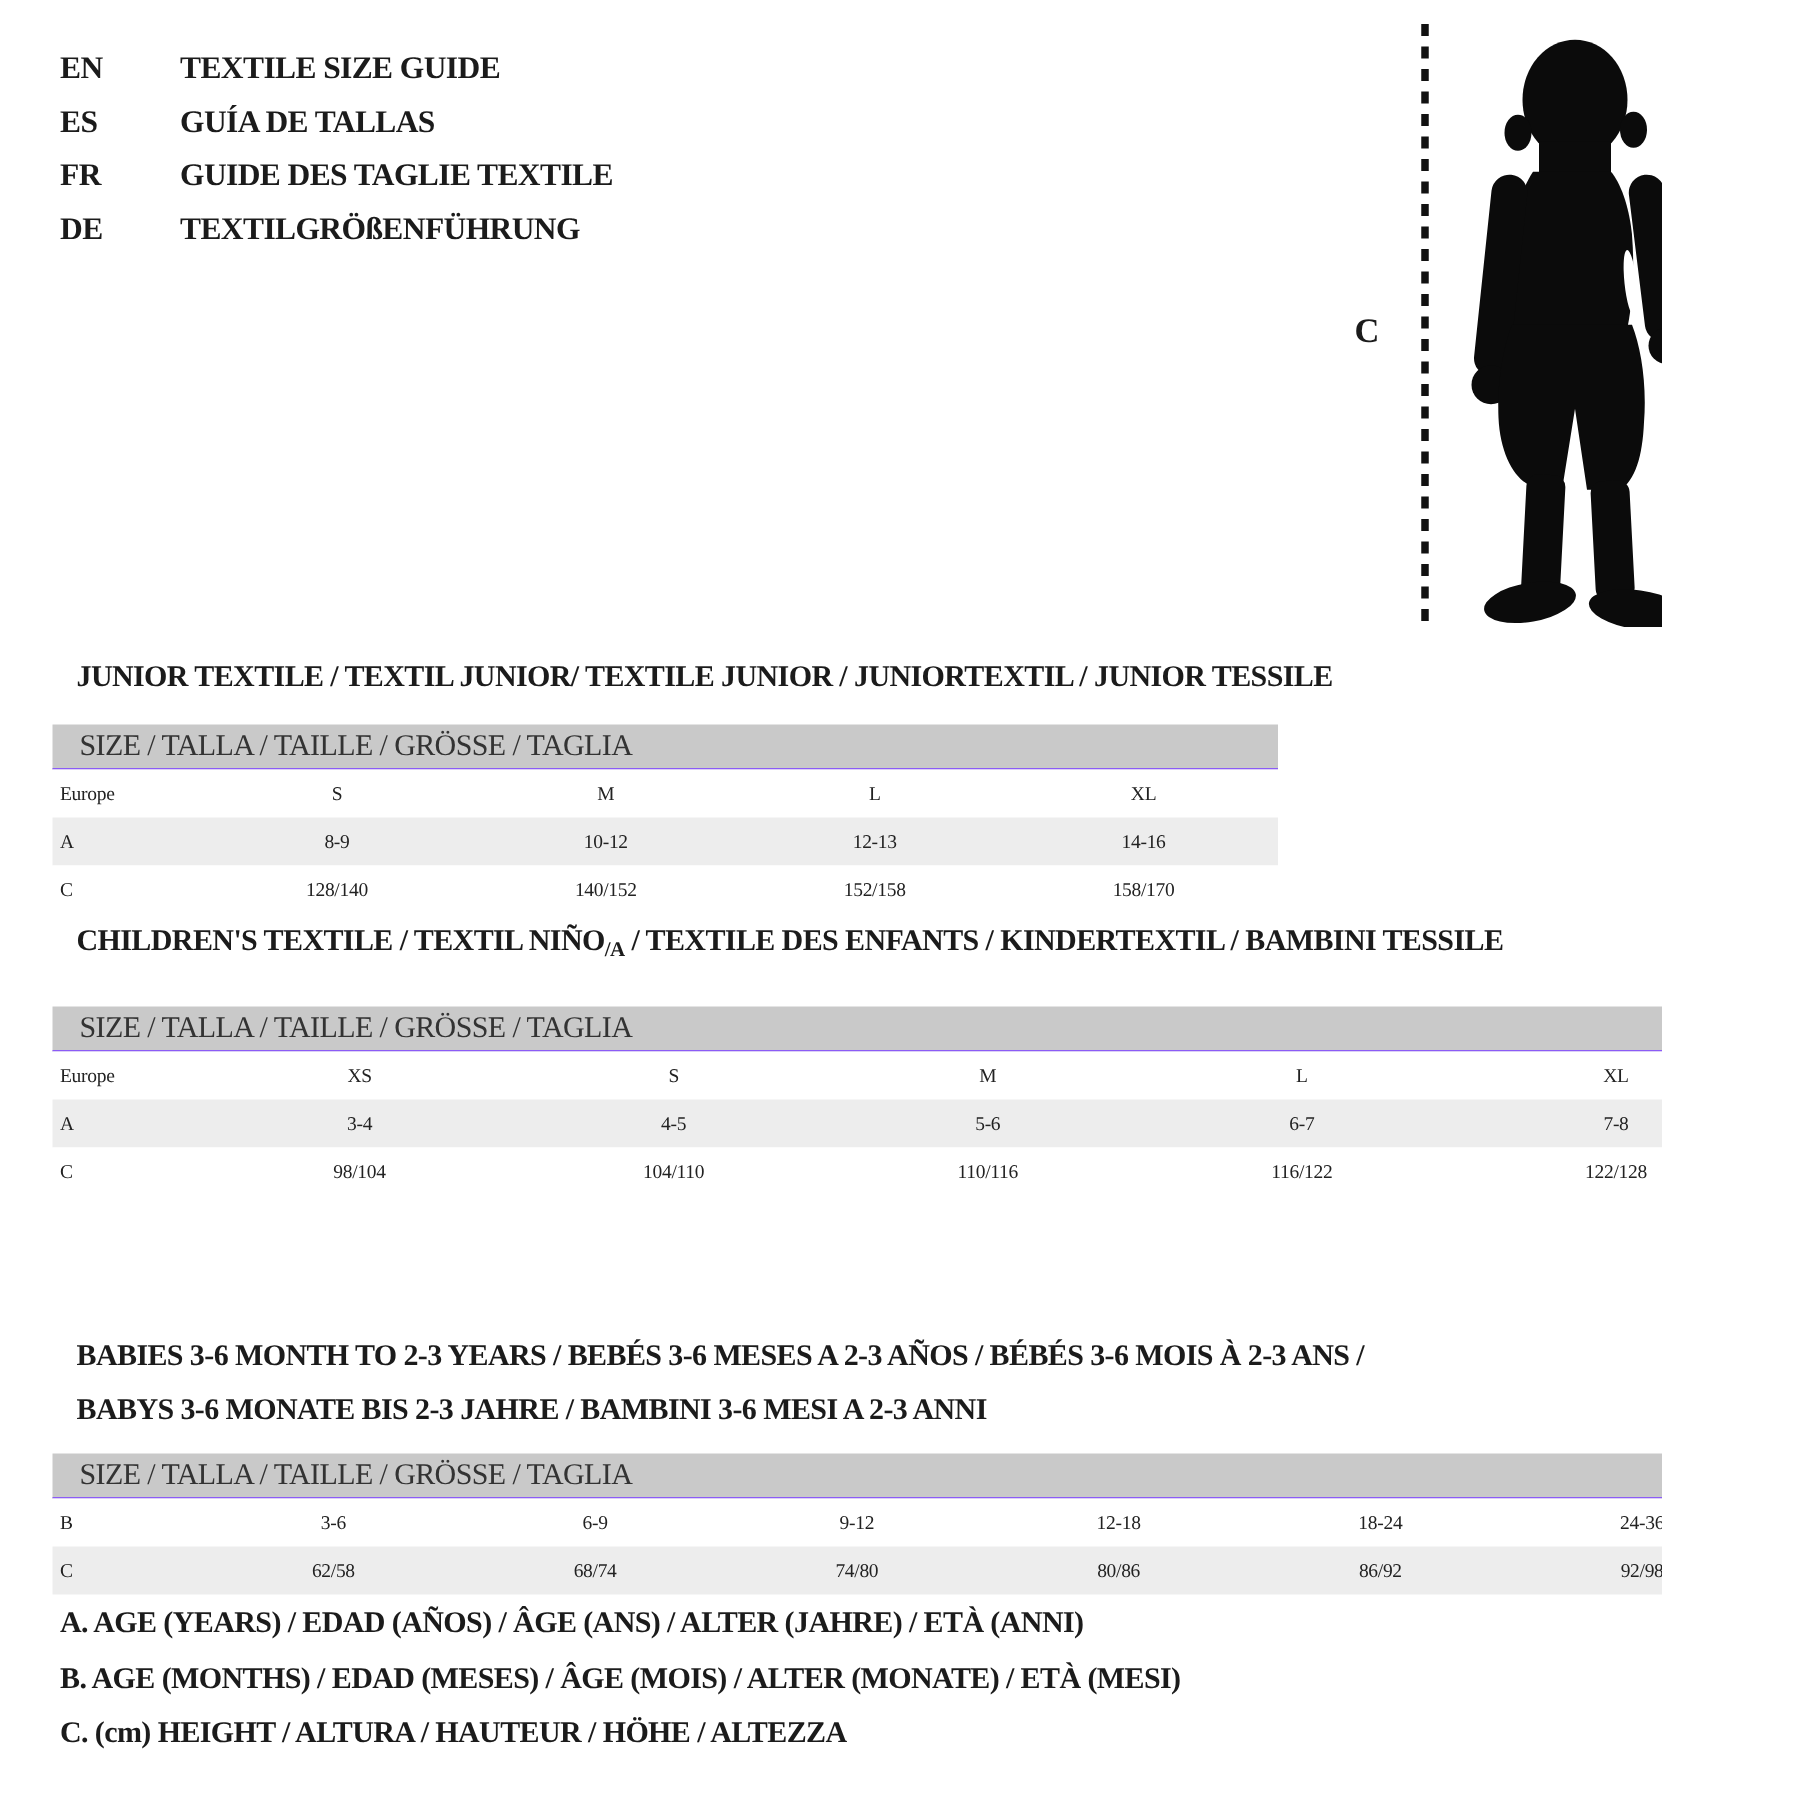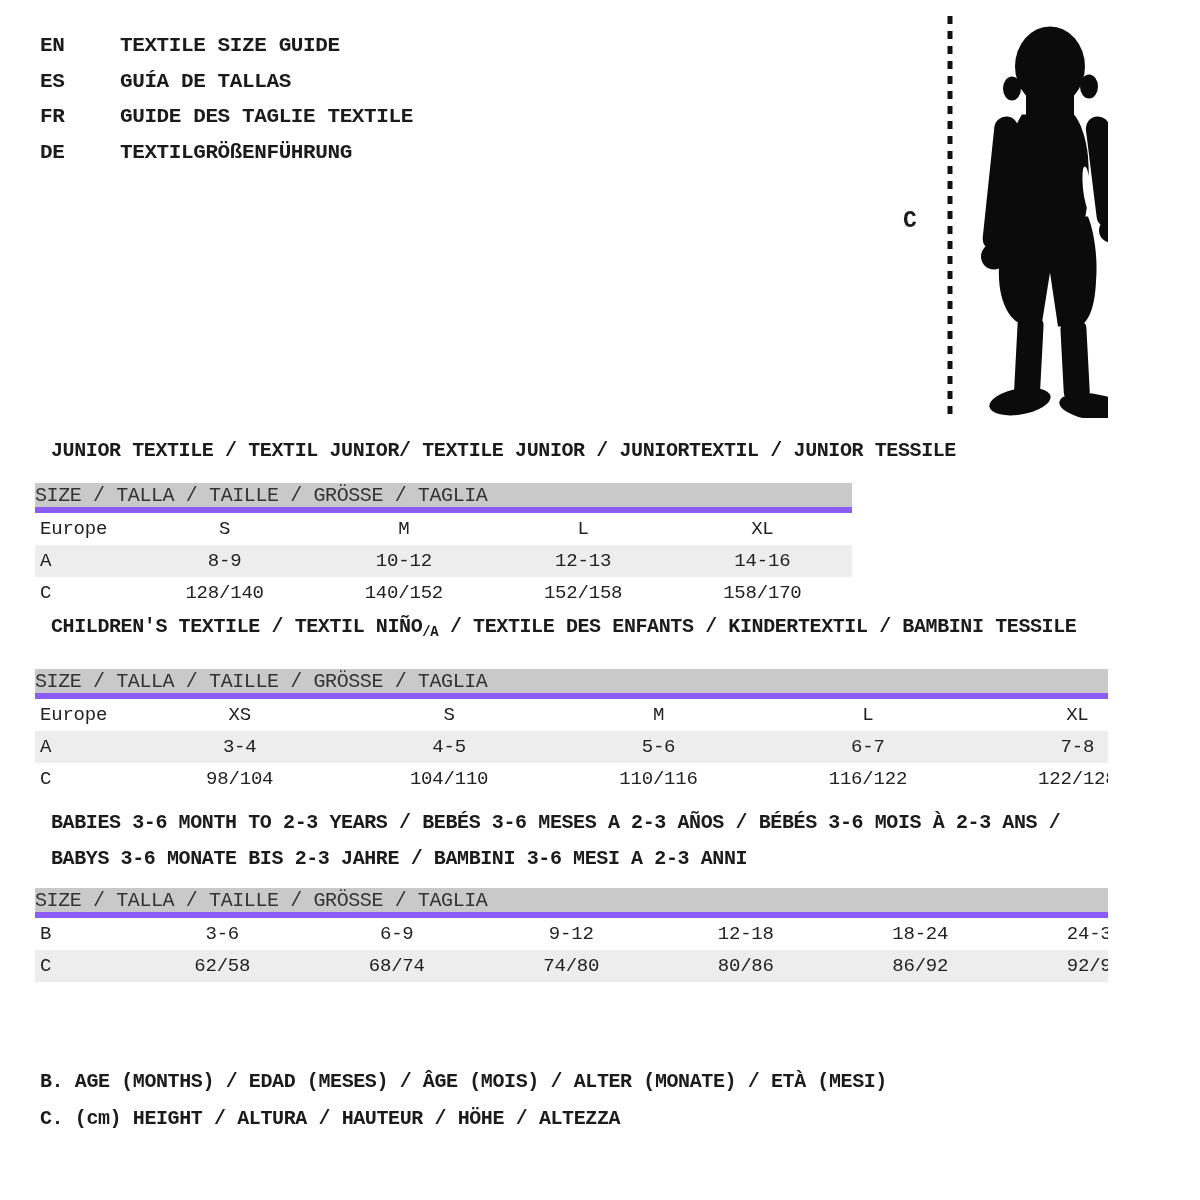--- a/index.html
+++ b/index.html
@@ -1,45 +1,45 @@
 <!DOCTYPE html>
 <html><head>
 <meta charset="utf-8">
 <style>
   * { margin:0; padding:0; box-sizing:border-box; }
   html,body { background:#ffffff; }
   .page {
     position:relative; width:1108px; height:1200px; background:#ffffff;
-    font-family:Liberation Mono, monospace; color:#1b1b1b; overflow:hidden;
+    font-family:Liberation Serif, serif; color:#1b1b1b; overflow:hidden;
   }
   
   .langs { position:absolute; left:40px; top:28px; }
   .lang-row { display:flex; height:35.5px; align-items:center;
               font-weight:700; font-size:21px; letter-spacing:-0.4px; white-space:nowrap; }
   .lang-code { width:80px; }
   
   .measure-line { position:absolute; left:946px; top:16px; width:8px; height:403px; }
   .measure-label { position:absolute; left:903px; top:208px; font-size:23px; font-weight:700; }
   .toddler { position:absolute; left:962px; top:15px; width:175px; height:403px; }
   
   .sect { position:absolute; left:35px; }
   .sect-title { font-size:20px; font-weight:700; letter-spacing:-0.4px;
                 margin-left:16px; line-height:22px; white-space:nowrap; }
   .sect-title .sub { font-size:14px; vertical-align:-4px; }
   .junior   { top:440px; width:817px; }
   .junior   .sect-title { margin-bottom:21px; }
   .children { top:616px; width:1147px; }
   .children .sect-title { margin-bottom:26px; }
-  .babies   { top:805px; width:1147px; }
+  .babies   { top:886px; width:1147px; }
   .babies   .sect-title { line-height:36px; margin-bottom:0; }
   .babies   .table { margin-top:11px; }
   .thead { height:30px; background:#c9c9c9; display:flex; align-items:center;
-           padding-left:0; font-size:20px; letter-spacing:-0.4px; color:#333333;
-           border-bottom:6px solid #8b5cf6; }
-  .trow { display:flex; height:32px; align-items:center; font-size:19px; color:#222222;
+           padding-left:18px; font-size:20px; letter-spacing:-0.4px; color:#333333;
+           border-bottom:1px solid #8b5cf6; }
+  .trow { display:flex; height:32px; align-items:center; font-size:13px; color:#222222;
           letter-spacing:-0.2px; background:#ffffff; }
   .trow.alt { background:#ededed; }
   .cell { flex:1; text-align:center; }
   .cell.label { flex:0 0 100px; text-align:left; padding-left:5px; }
   
   .legend { position:absolute; left:40px; top:1064px; font-weight:700;
             font-size:20px; line-height:36.5px; letter-spacing:-0.4px; white-space:nowrap; }
 </style>
 </head>
 <body>
@@ -181,17 +181,18 @@
         <div class="cell">68/74</div>
         <div class="cell">74/80</div>
         <div class="cell">80/86</div>
         <div class="cell">86/92</div>
         <div class="cell">92/98</div>
       </div>
     </div>
   </section>
 
   <section class="legend">
+    <div>A. AGE (YEARS) / EDAD (AÑOS) / ÂGE (ANS) / ALTER (JAHRE) / ETÀ (ANNI)</div>
     <div>B. AGE (MONTHS) / EDAD (MESES) / ÂGE (MOIS) / ALTER (MONATE) / ETÀ (MESI)</div>
     <div>C. (cm) HEIGHT / ALTURA / HAUTEUR / HÖHE / ALTEZZA</div>
   </section>
 
 </div>
 
 </body></html>

